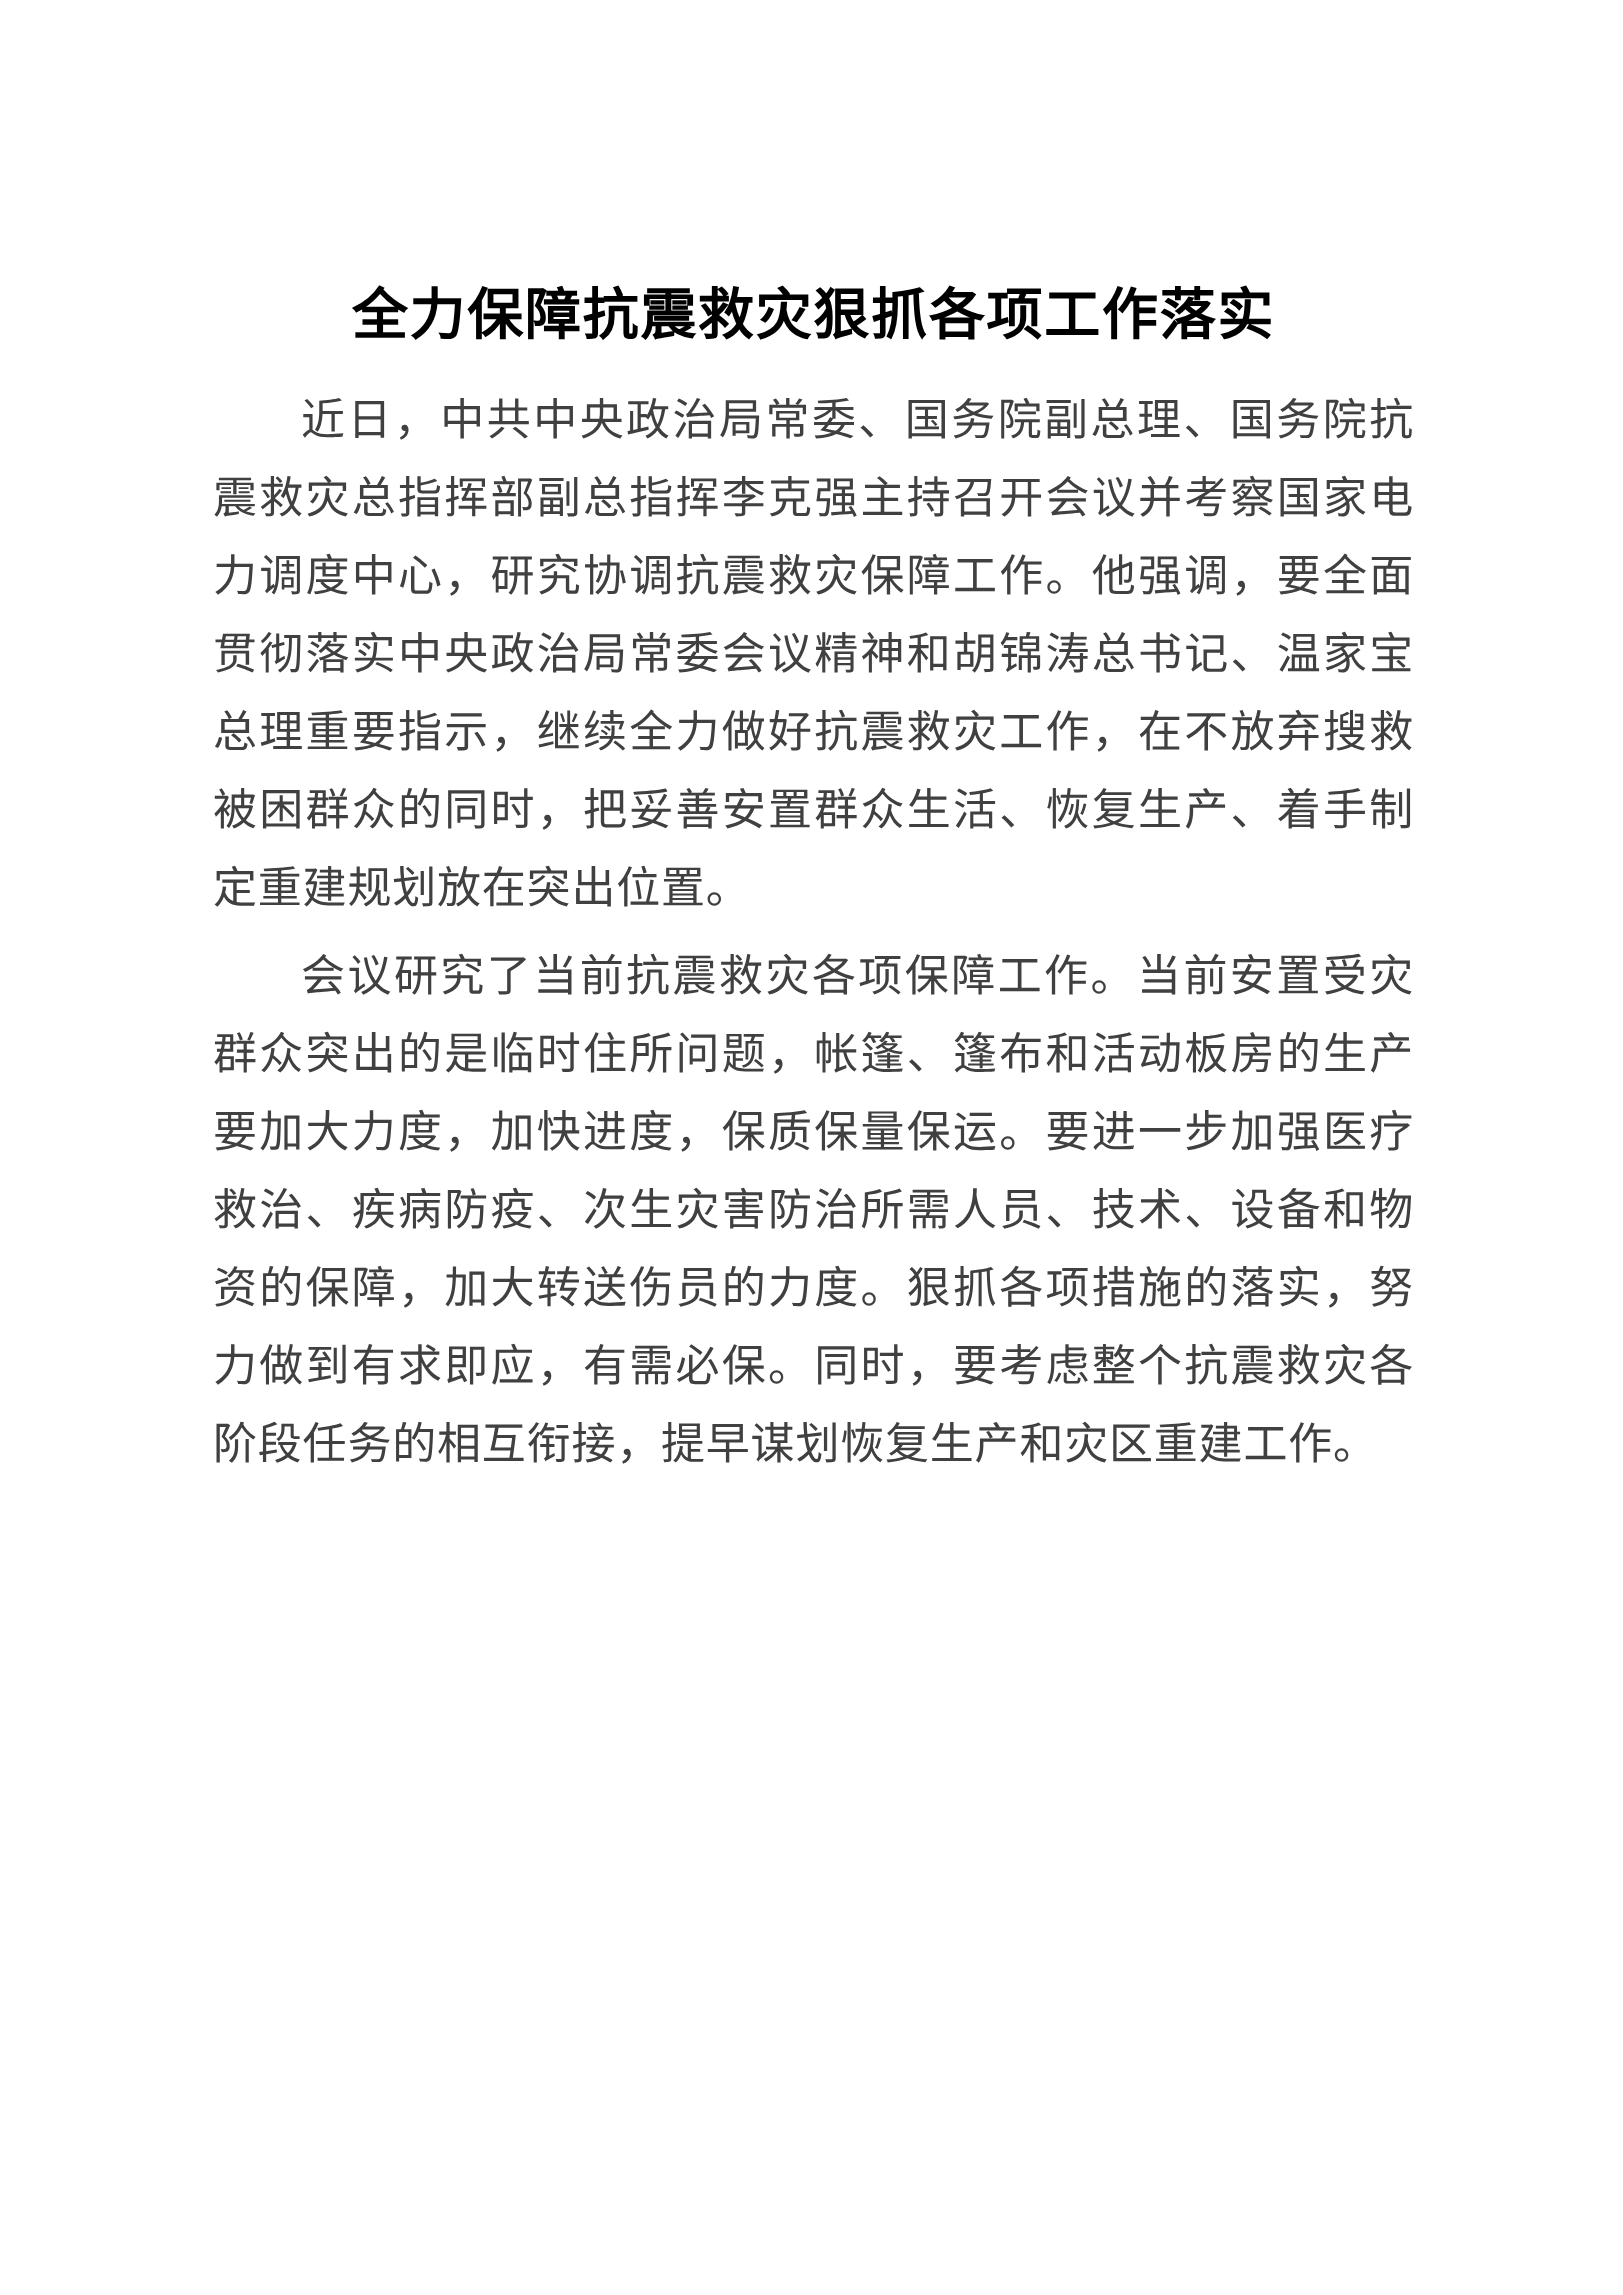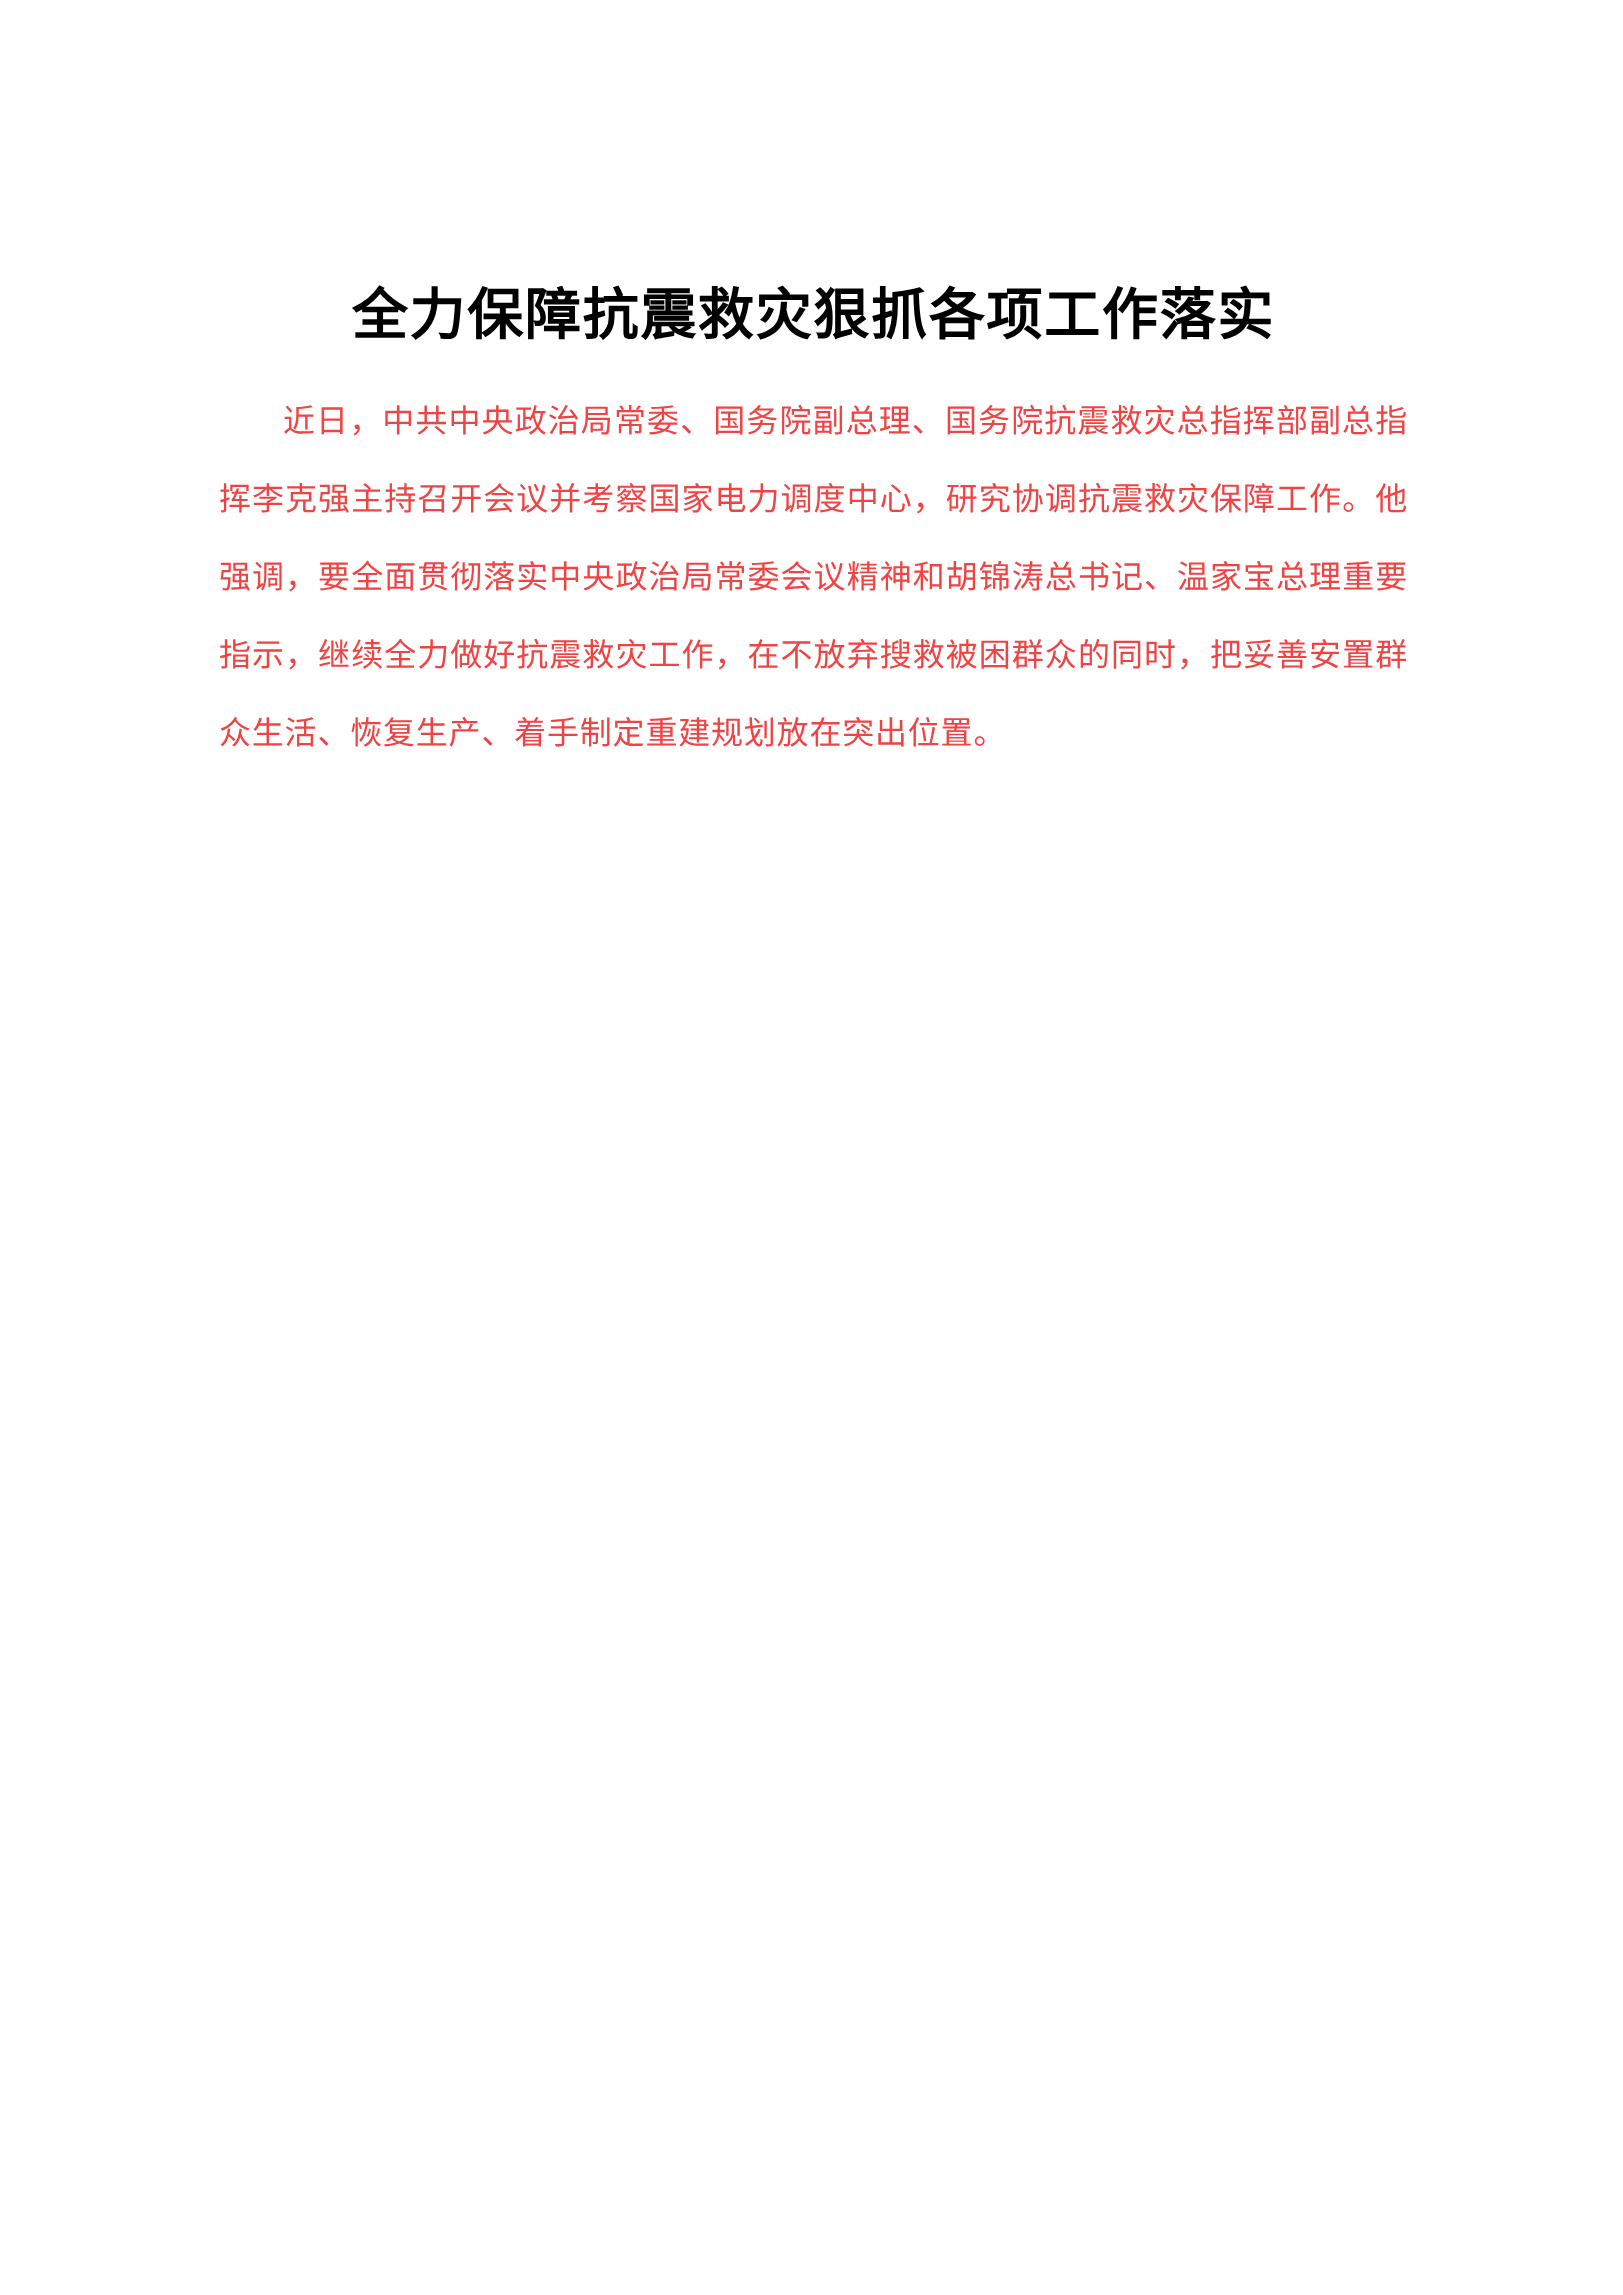--- a/index.html
+++ b/index.html
@@ -27,28 +27,28 @@
   .doc-title {
     font-size: 56px;
     font-weight: 700;
     text-align: center;
     letter-spacing: 1.7px;
     margin: 0 0 30px 0;
     line-height: 1.3;
     color: #000000;
   }
   .doc-paragraph {
-    font-size: 32px;
+    font-size: 44px;
     line-height: 78px;
     text-align: justify;
     text-indent: 2em;
-    margin: 16px;
+    margin: 10px;
     letter-spacing: 0.8px;
     word-break: break-all;
-    color: #ef4444;
+    color: #404040;
   }
   .doc-footer {
     position: absolute;
     left: 0;
     right: 0;
     top: 2033px;
     text-align: center;
     font-size: 25px;
     color: #222222;
     letter-spacing: 1.7px;
@@ -57,19 +57,20 @@
 </style>
 </head>
 <body>
 
 <div class="page">
   <div class="content">
     <h1 class="doc-title">全力保障抗震救灾狠抓各项工作落实</h1>
 
     <p class="doc-paragraph">近日，中共中央政治局常委、国务院副总理、国务院抗震救灾总指挥部副总指挥李克强主持召开会议并考察国家电力调度中心，研究协调抗震救灾保障工作。他强调，要全面贯彻落实中央政治局常委会议精神和胡锦涛总书记、温家宝总理重要指示，继续全力做好抗震救灾工作，在不放弃搜救被困群众的同时，把妥善安置群众生活、恢复生产、着手制定重建规划放在突出位置。</p>
 
+    <p class="doc-paragraph">会议研究了当前抗震救灾各项保障工作。当前安置受灾群众突出的是临时住所问题，帐篷、篷布和活动板房的生产要加大力度，加快进度，保质保量保运。要进一步加强医疗救治、疾病防疫、次生灾害防治所需人员、技术、设备和物资的保障，加大转送伤员的力度。狠抓各项措施的落实，努力做到有求即应，有需必保。同时，要考虑整个抗震救灾各阶段任务的相互衔接，提早谋划恢复生产和灾区重建工作。</p>
 
 
   </div>
 
   <div class="doc-footer">第1页 共2页</div>
 </div>
 
 
 </body></html>

